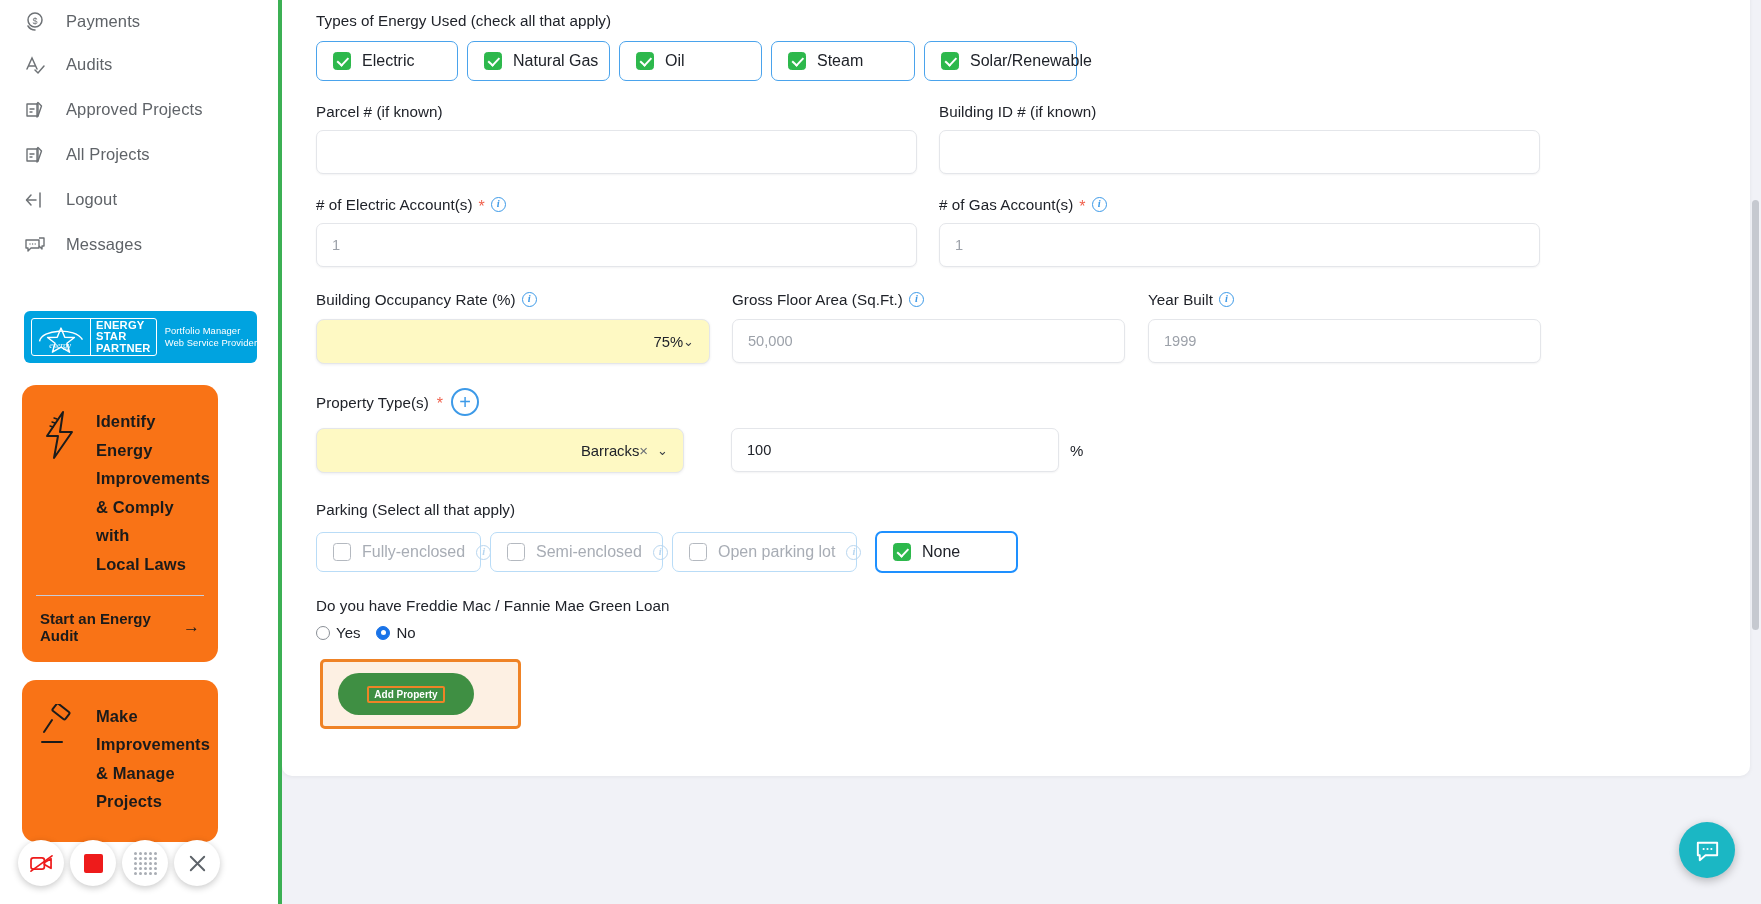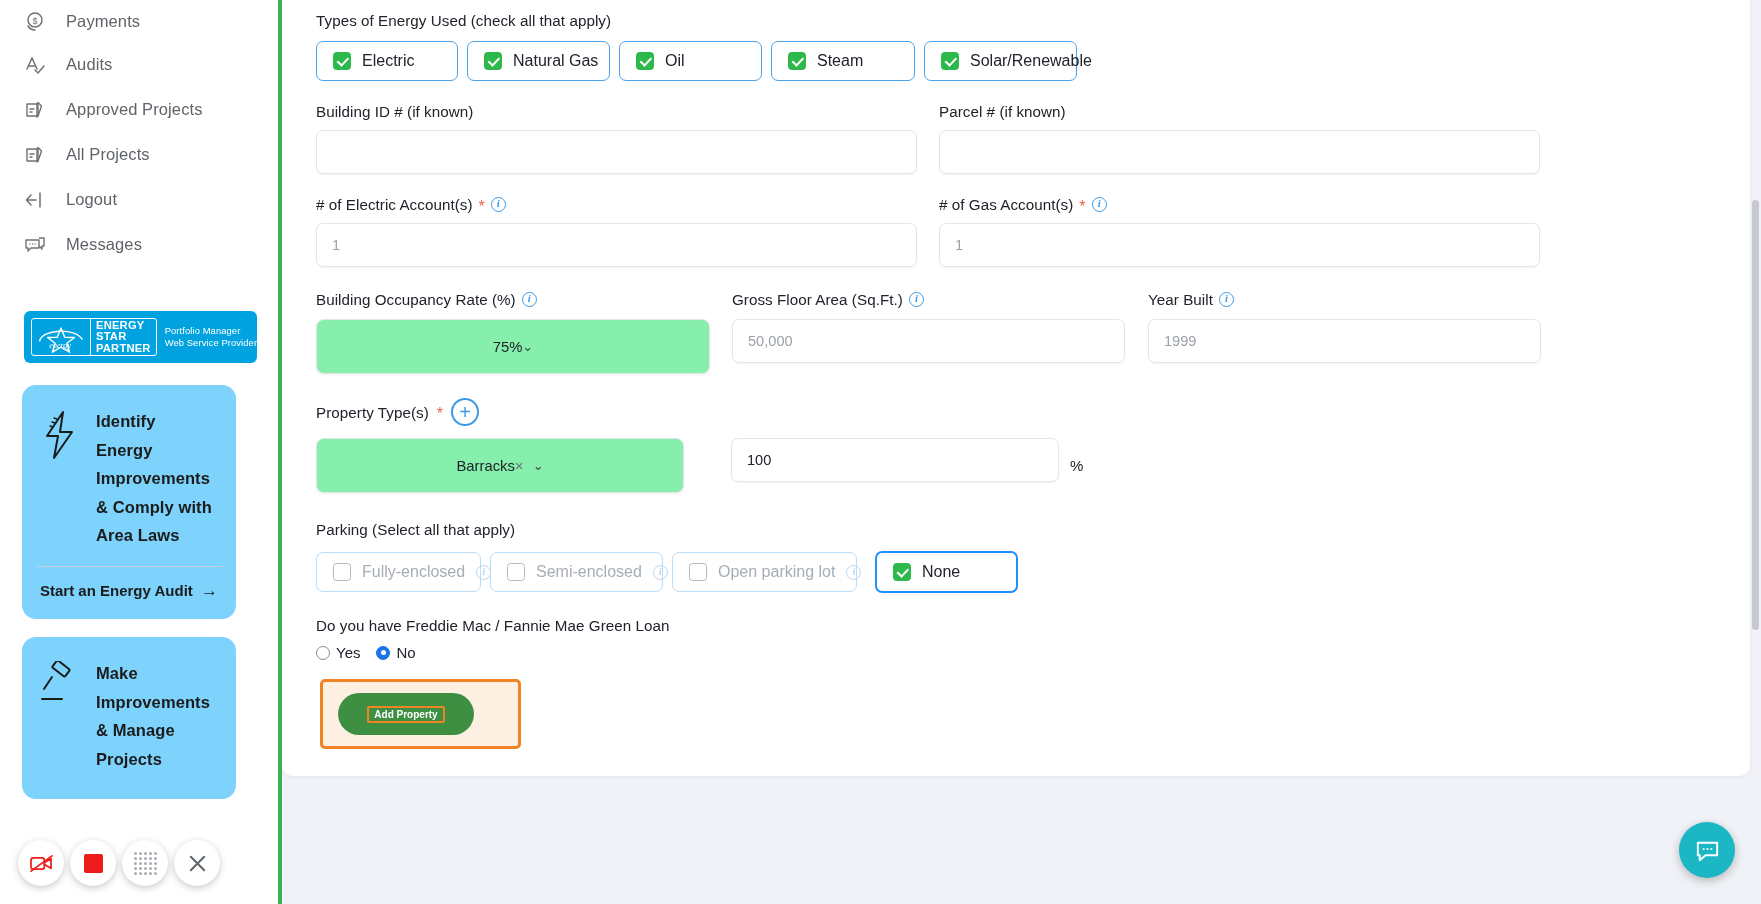--- a/index.html
+++ b/index.html
@@ -74,22 +74,22 @@
   }
   .estar-tag { display:flex; flex-direction:column; justify-content:center; }
   .estar-tag span {
     color: #ffffff; font-size: 9.4px; line-height: 12px;
     white-space: nowrap; letter-spacing: .1px;
   }
 
   
   .promo {
     margin: 22px 0 0 22px;
-    width: 214px;
-    background: #7dd3fc;
+    width: 196px;
+    background: #f97316;
     border-radius: 14px;
     padding: 22px 0 0 0;
     position: relative;
   }
   .promo-row { display: flex; gap: 14px; padding: 0 14px; }
   .promo-icon { width: 46px; flex: 0 0 46px; display:flex; justify-content:center; padding-top:2px; }
   .promo-title {
     font-size: 16.5px; font-weight: bold; color: #1b1b1b;
     line-height: 28.6px; letter-spacing: .1px;
   }
@@ -171,23 +171,23 @@
   .input {
     height: 42px; border: 1px solid #e4e6ea; border-radius: 7px;
     background: #fff; display: flex; align-items: center;
     padding: 0 15px; font-size: 14.6px;
     box-shadow: 0 1px 2px rgba(20,20,40,.05);
   }
   .input.big { height: 44px; }
   .input .ph { color: #9ca1a9; }
   .input .val { color: #20232a; }
   .select {
-    height: 55px; border: 1px solid #e4e6ea; border-radius: 8px;
-    background:#86efac; display:flex; align-items:center;
-    justify-content: center; padding: 0 15px;
+    height: 45px; border: 1px solid #e4e6ea; border-radius: 8px;
+    background:#fef9c3; display:flex; align-items:center;
+    justify-content: flex-end; padding: 0 15px;
     font-size: 14.8px; color: #20232a; cursor: pointer;
     box-shadow: 0 1px 3px rgba(20,20,40,.07);
   }
   .chev { color: #3a3f47; font-size: 13px; }
   .clear-x { color: #6b7076; font-size: 15px; margin-right: 9px; cursor: pointer; }
 
   .plus-btn {
     width: 28px; height: 28px; border-radius: 50%;
     border: 2px solid #3d9ae8; color: #3d9ae8;
     display: flex; align-items: center; justify-content: center;
@@ -368,21 +368,21 @@
           <svg viewBox="0 0 40 52" width="40" height="52" fill="none" stroke="#1b1b1b" stroke-width="2" stroke-linejoin="round">
             <path d="M24 3 L8 27 H19 L15 49 L33 23 H21 Z"></path>
             <path d="M15 9l3 1M13 13l3 1M11 17l3 1" stroke-width="1.4" stroke-linecap="round"></path>
           </svg>
         </div>
         <div>
           <div class="promo-title">Identify</div>
           <div class="promo-title">Energy</div>
           <div class="promo-title">Improvements</div>
           <div class="promo-title">&amp; Comply with</div>
-          <div class="promo-title">Area Laws</div>
+          <div class="promo-title">Local Laws</div>
         </div>
       </div>
       <div class="promo-divider"></div>
       <div class="promo-cta">
         <span class="promo-cta-label">Start an Energy Audit</span>
         <span class="promo-arrow">→</span>
       </div>
     </div>
 
     <div class="promo" style="margin-top:18px;padding-bottom:26px;">
@@ -477,27 +477,27 @@
           </div>
           <div class="pill" style="width:153px;">
             <span class="cb checked"></span>
             <span class="pill-label">Solar/Renewable</span>
           </div>
         </div>
 
         
         <div class="row" style="margin-top:22px; gap:22px;">
           <div style="width:601px;">
-            <div class="field-label">Building ID # (if known)</div>
+            <div class="field-label">Parcel # (if known)</div>
             <div class="input big" style="margin-top:10px;">
               <span class="ph"></span>
             </div>
           </div>
           <div style="width:601px;">
-            <div class="field-label">Parcel # (if known)</div>
+            <div class="field-label">Building ID # (if known)</div>
             <div class="input big" style="margin-top:10px;">
               <span class="ph"></span>
             </div>
           </div>
         </div>
 
         
         <div class="row" style="margin-top:22px; gap:22px;">
           <div style="width:601px;">
             <div class="field-label">

